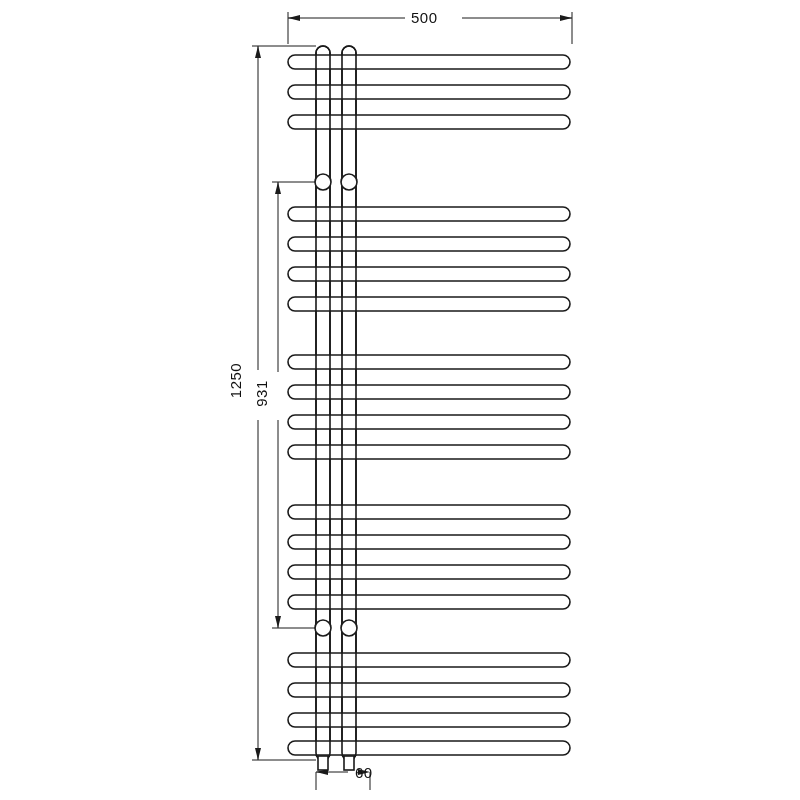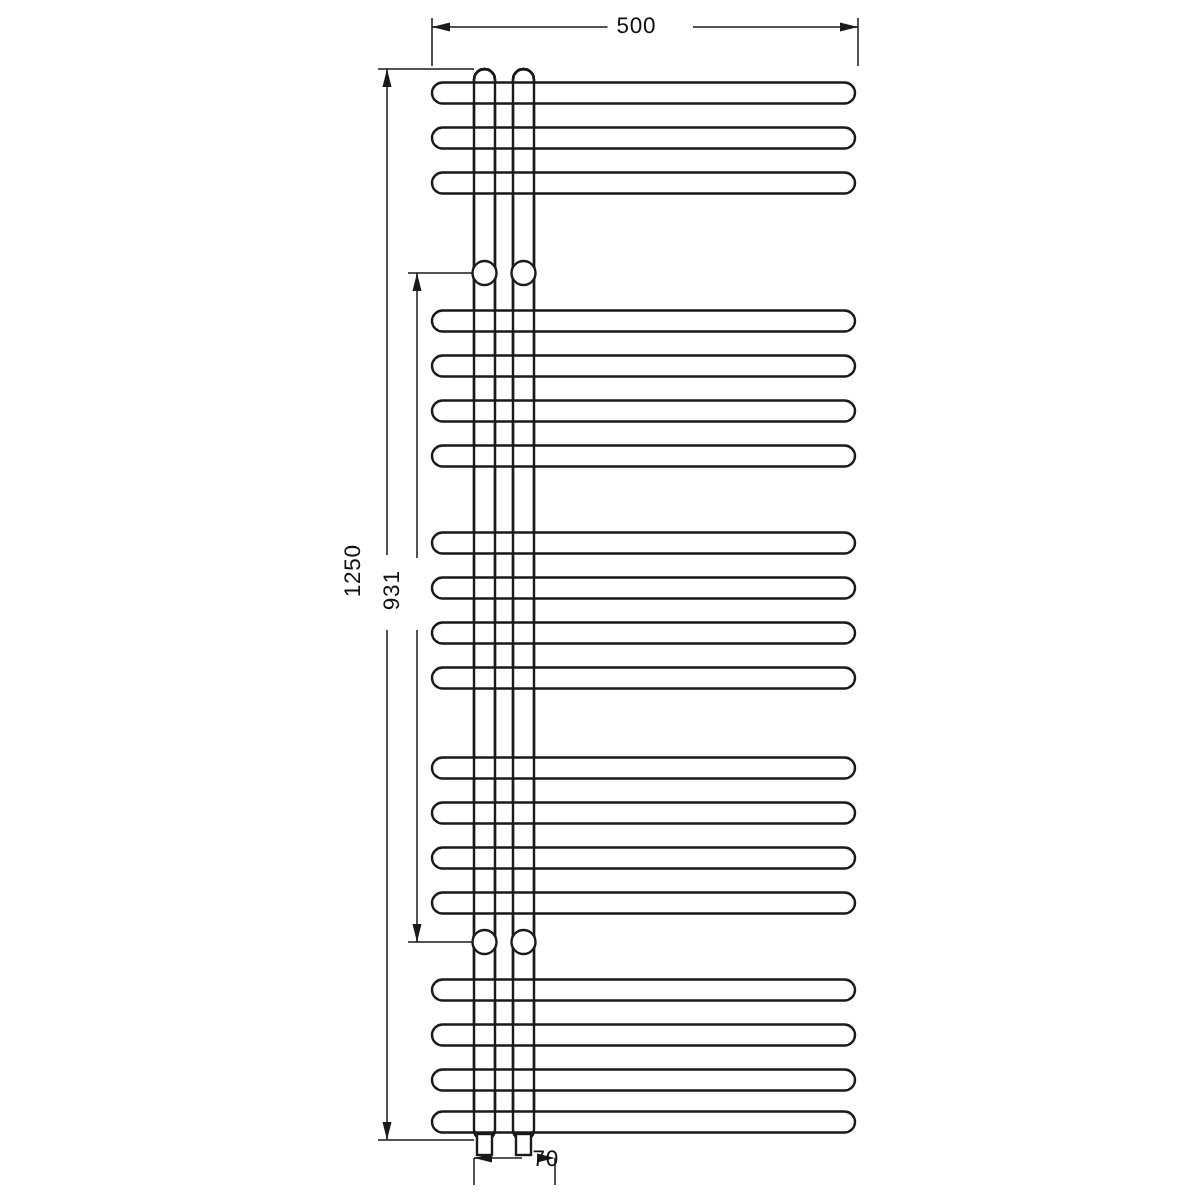--- a/index.html
+++ b/index.html
@@ -128,15 +128,15 @@
       <rect x="344" y="756" width="10" height="14"></rect>
     </g>
   </svg>
 
   <div class="dim-label" style="left: 411px; top: 9px;">500</div>
 
   <div class="dim-label vertical" style="left: 218px; top: 372px; transform: rotate(-90deg);">1250</div>
 
   <div class="dim-label vertical" style="left: 248px; top: 385px; transform: rotate(-90deg);">931</div>
 
-  <div class="dim-label" style="left: 355px; top: 764px;">70</div>
+  <div class="dim-label" style="left: 355px; top: 764px;">60</div>
 
 </div>
 
 </body></html>

